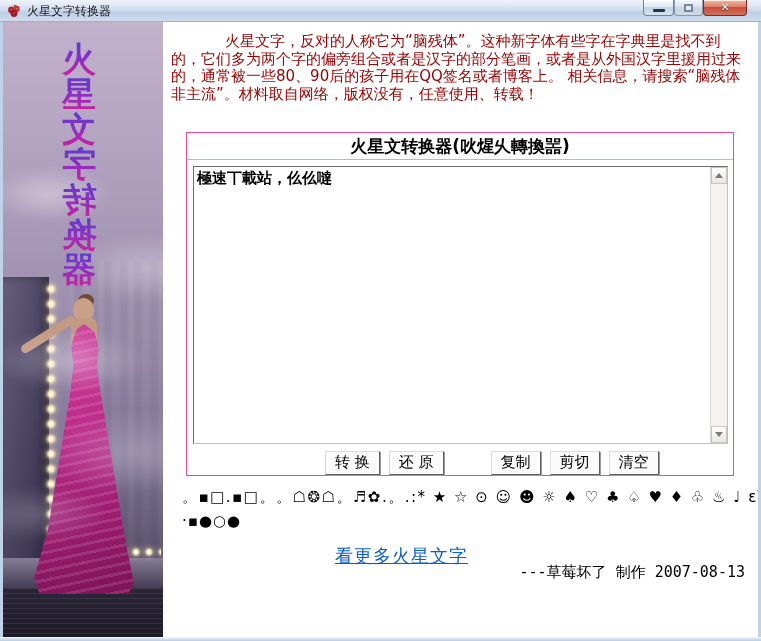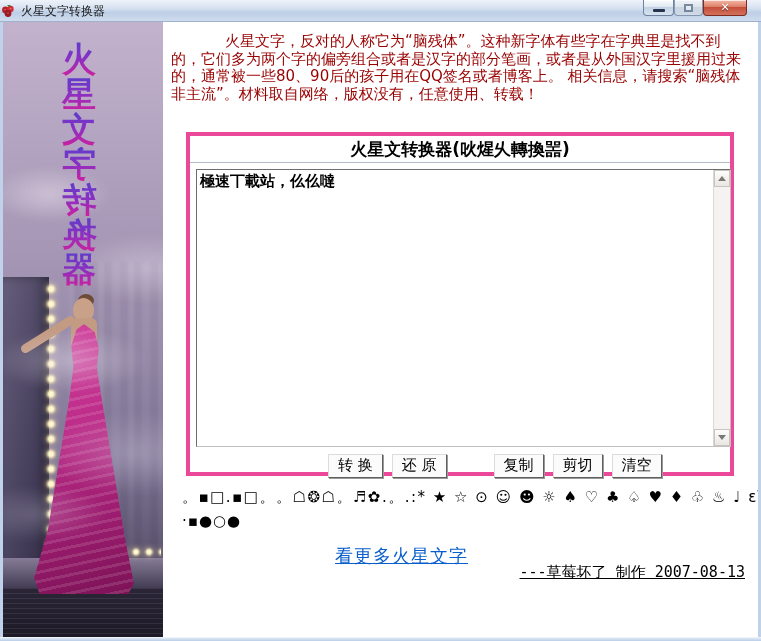--- a/index.html
+++ b/index.html
@@ -10,21 +10,21 @@
     position:relative; width:761px; height:641px; margin:0 auto;
     background:#bfd2e9; box-shadow:0 0 0 1px #7d94b6, 2px 4px 10px rgba(0,0,0,.45);
     overflow:hidden;
   }
 
   
   .titlebar {
     position:absolute; left:0; top:0; width:761px; height:22px;
     background:linear-gradient(180deg,#eef3fa 0%,#d6e1f0 40%,#bdcfe6 60%,#cfdcee 100%);
     border-bottom:1px solid #9db1cc;
-    display:flex; align-items:center; 
+    display:flex; align-items:center; padding-left:6px;
   }
   .app-icon { width:16px; height:16px; margin-right:5px; flex:0 0 auto; }
   .titlebar-text { font-size:12px; color:#111; line-height:20px; }
   .win-controls { position:absolute; right:14px; top:0; display:flex; }
   .win-btn {
     height:16px; border:1px solid #6f82a0; border-top:none;
     border-radius:0 0 4px 4px; display:flex; align-items:center; justify-content:center;
     cursor:pointer; box-shadow:inset 0 1px 0 rgba(255,255,255,.7);
   }
   .btn-min { width:31px; background:linear-gradient(180deg,#fbfdfe,#dfe8f2 45%,#c3d2e4 50%,#d8e3f0); }
@@ -104,21 +104,21 @@
   .main { position:relative; width:706px; height:615px; background:#fff; }
 
   .intro {
     position:absolute; left:8px; top:11px; width:578px;
     font-size:15px; line-height:17.5px; color:#990000; text-indent:3.6em;
     word-break:break-all;
   }
 
   .panel {
     position:absolute; left:23px; top:110px; width:548px; height:344px;
-    background:#fff; border:4px solid #ec4899;
+    background:#fff; border:1px solid #ec4899;
   }
   .panel-title {
     height:27px; line-height:26px; text-align:center; font-size:17px; font-weight:bold; color:#000;
     border-bottom:1px solid #b3bcc5;
   }
   .textwrap {
     position:absolute; left:6px; top:33px; width:535px; height:278px;
     border:1px solid; border-color:#6d6d6d #c0c0c0 #c0c0c0 #6d6d6d; background:#fff; display:flex;
   }
   .textwrap textarea {
@@ -145,21 +145,20 @@
     font-size:15px; color:#000; letter-spacing:1.5px; white-space:nowrap;
   }
   .symrow2 { position:absolute; left:19px; top:490px; font-size:15px; color:#000; letter-spacing:1px; }
   .more-link {
     position:absolute; left:172px; top:522px; font-size:18px; color:#0b5fcc;
     text-decoration:underline; letter-spacing:1px; cursor:pointer;
   }
   .footer {
     position:absolute; right:13px; top:541px; font-size:15px; color:#000;
     font-family:"DejaVu Sans Mono","Liberation Mono",monospace;
-    text-decoration:underline;
   }
 
   .bottom-frame { position:absolute; left:0; bottom:0; width:761px; height:4px;
     background:linear-gradient(180deg,#dfe9f5,#b9cde6); border-top:1px solid #eef3fa; }
   .side-frame-l { position:absolute; left:0; top:22px; width:3px; height:619px; background:#bfd2e9; }
   .side-frame-r { position:absolute; right:0; top:22px; width:3px; height:619px; background:#bfd2e9; }
 </style>
 </head>
 <body>
 

